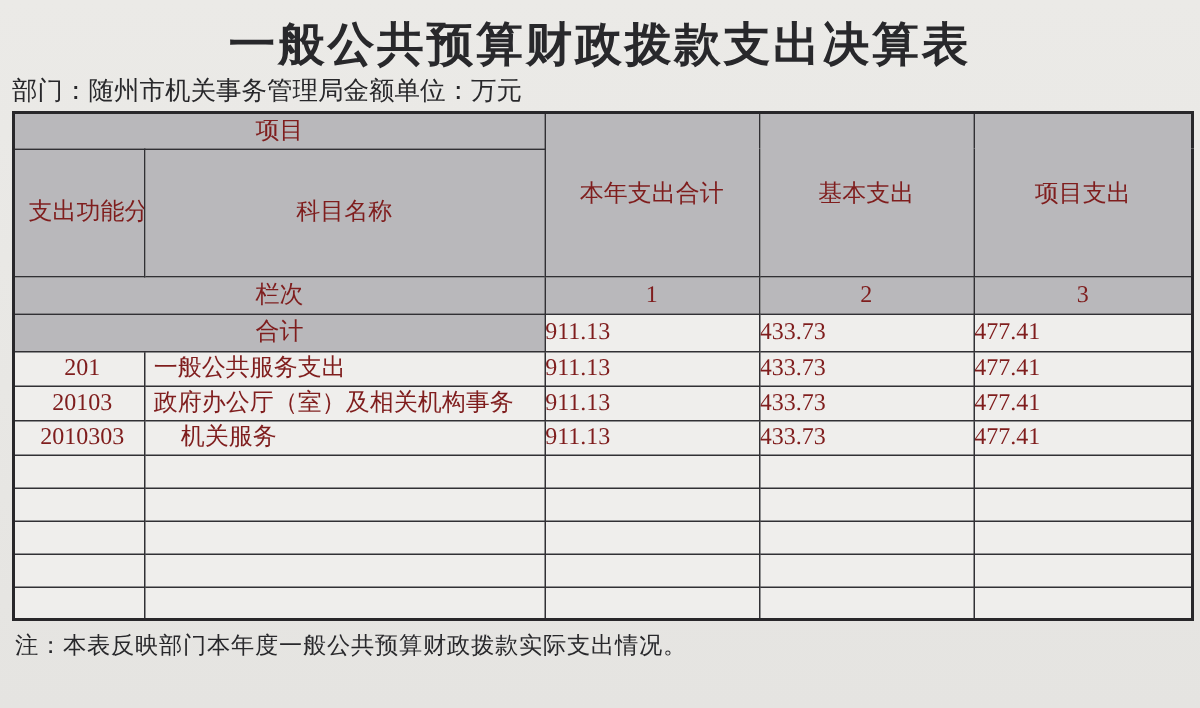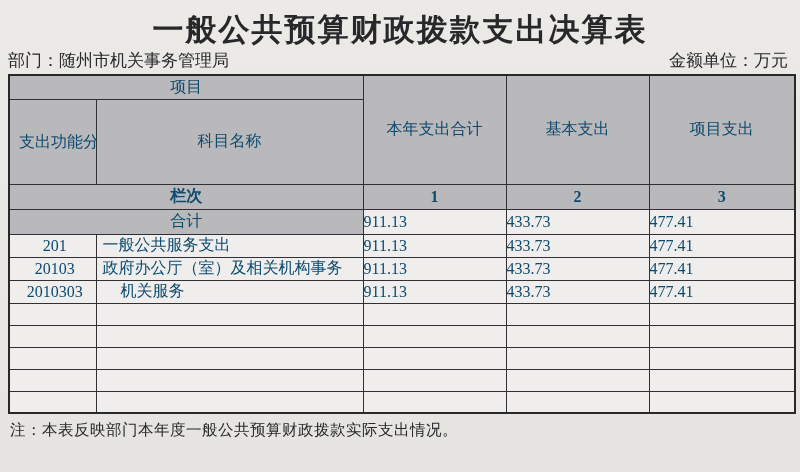--- a/index.html
+++ b/index.html
@@ -22,49 +22,48 @@
   }
   .form-code {
     text-align: right;
     font-size: 18px;
     padding-right: 12px;
     margin-top: 3px;
     color: #28282b;
   }
   .meta-row {
     display: flex;
-    justify-content: space-between;
     align-items: flex-end;
     font-size: 17px;
     padding: 0 12px 2px 8px;
     margin-top: -2px;
     color: #28282b;
   }
 
   table.budget {
     border-collapse: collapse;
     table-layout: fixed;
     margin-left: 8px;
     width: 786px;
     border: 2.5px solid #28272a;
     background: #efeeec;
   }
   table.budget td {
     border: 1.5px solid #313034;
     font-size: 16px;
-    color: #0c4a6e;
+    color: #7f1d1d;
     overflow: hidden;
     white-space: nowrap;
   }
   .gray { background: #b9b8bb; }
   .center { text-align: center; }
 
   tr.r-project   { height: 24px; }
   tr.r-header2   { height: 85px; }
-  tr.r-lanci     { height: 25px; font-weight: bold; }
+  tr.r-lanci     { height: 25px; }
   tr.r-total     { height: 25px; }
   tr.r-data      { height: 23px; }
   tr.r-empty     { height: 22px; }
 
   td.code-head {
     text-align: center;
     white-space: normal;
     line-height: 21px;
     padding: 0 9px;
   }

